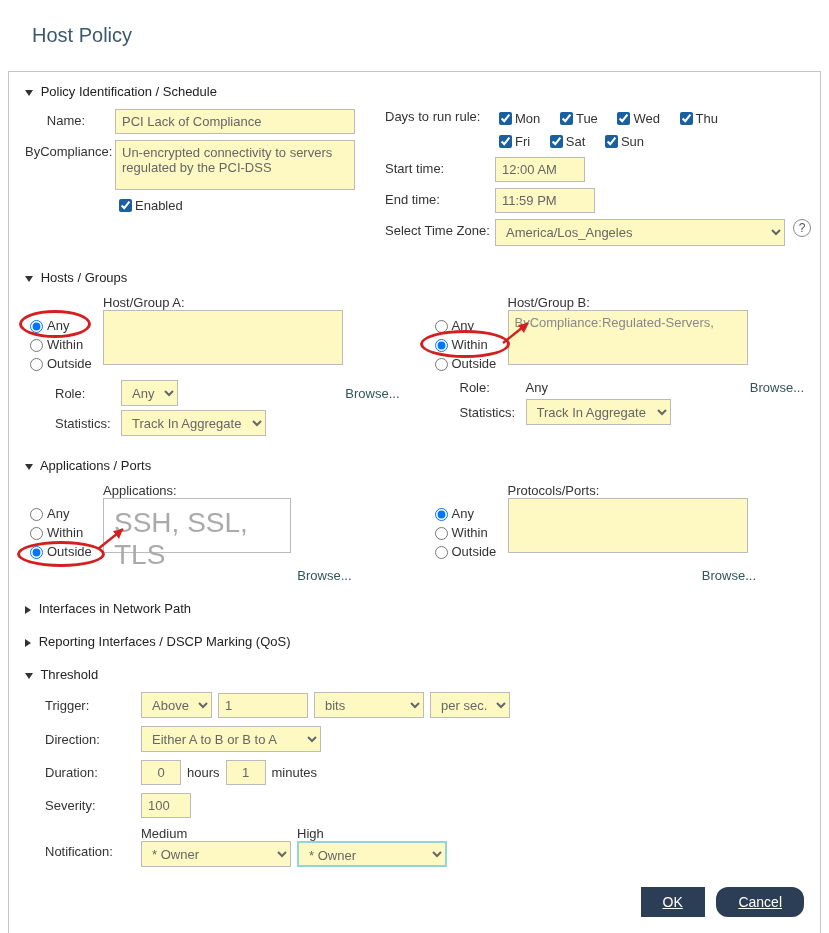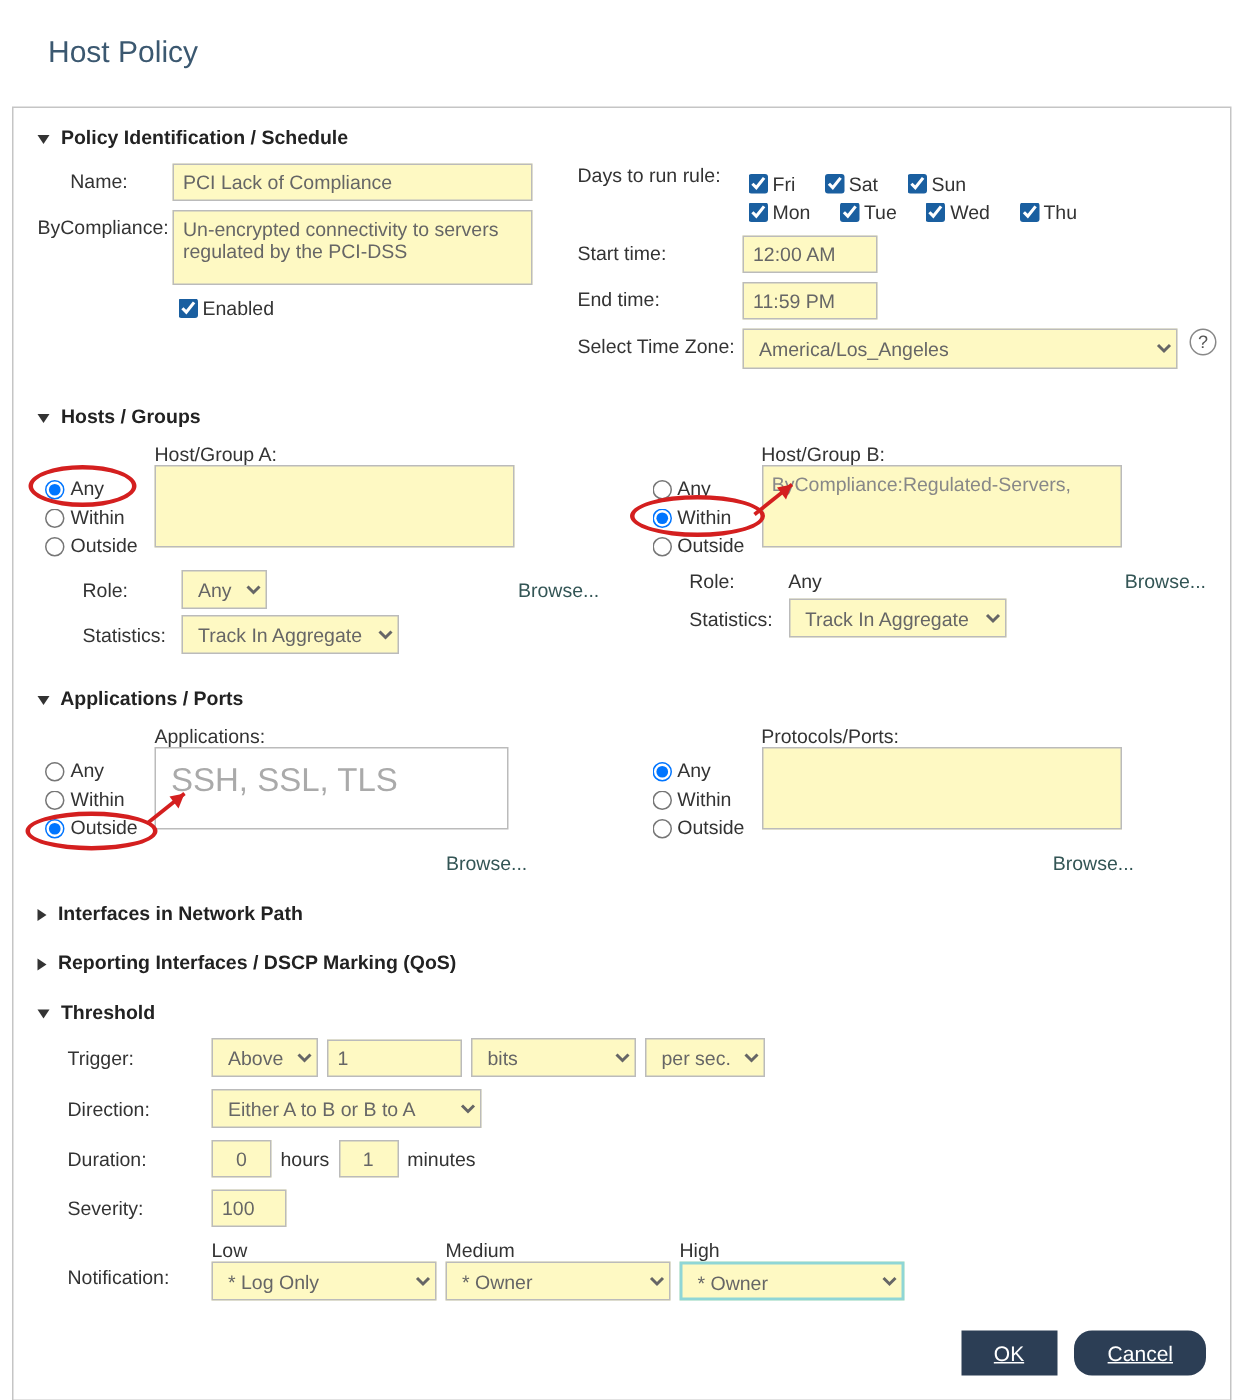--- a/index.html
+++ b/index.html
@@ -21,21 +21,21 @@
 .panel {
   border: 1px solid #c5c5c5;
   margin: 0 8px 8px 8px;
   padding: 12px 16px 16px 16px;
   position: relative;
 }
 .section {
   margin-bottom: 18px;
 }
 .section-header {
-  font-weight: bold;
+  font-weight: normal;
   color: #222;
   cursor: pointer;
   margin-bottom: 10px;
   user-select: none;
 }
 .section-header .arrow {
   display: inline-block;
   width: 0; height: 0;
   vertical-align: middle;
   margin-right: 4px;
@@ -103,22 +103,22 @@
   cursor: pointer;
 }
 
 .link {
   color: #355; cursor: pointer;
 }
 
 select.inline { height: 26px; }
 
 .big-placeholder {
-  width: 236px; height: 55px; border: 1px solid #bbb;
-  color: #aaa; font-size: 22px; padding: 8px 10px;
+  width: 188px; height: 55px; border: 1px solid #bbb;
+  color: #aaa; font-size: 28px; padding: 8px 10px;
   font-weight: 300;
 }
 
 .circle-annotation {
   position: absolute;
   border: 3px solid #d41f1f;
   border-radius: 50%;
   pointer-events: none;
 }
 .arrow-annotation {
@@ -199,61 +199,61 @@
             <input type="checkbox" checked="" style="">
             <span>Enabled</span>
           </div>
         </div>
       </div>
 
       <div class="col">
         <div class="row">
           <div style="width:110px">Days to run rule:</div>
           <div>
+            <div>
+              <span class="checkbox-cell">
+                  <input type="checkbox" checked="" style="">
+                  <span>Mon</span>
+                </span>
+              <span class="checkbox-cell">
+                  <input type="checkbox" checked="" style="">
+                  <span>Tue</span>
+                </span>
+              <span class="checkbox-cell">
+                  <input type="checkbox" checked="" style="">
+                  <span>Wed</span>
+                </span>
+              <span class="checkbox-cell">
+                  <input type="checkbox" checked="" style="">
+                  <span>Thu</span>
+                </span>
+            </div>
             <div style="margin-top:4px">
               <span class="checkbox-cell">
                   <input type="checkbox" checked="" style="">
                   <span>Fri</span>
                 </span>
               <span class="checkbox-cell">
                   <input type="checkbox" checked="" style="">
                   <span>Sat</span>
                 </span>
               <span class="checkbox-cell">
                   <input type="checkbox" checked="" style="">
                   <span>Sun</span>
-                </span>
-            </div>
-            <div>
-              <span class="checkbox-cell">
-                  <input type="checkbox" checked="" style="">
-                  <span>Mon</span>
-                </span>
-              <span class="checkbox-cell">
-                  <input type="checkbox" checked="" style="">
-                  <span>Tue</span>
-                </span>
-              <span class="checkbox-cell">
-                  <input type="checkbox" checked="" style="">
-                  <span>Wed</span>
-                </span>
-              <span class="checkbox-cell">
-                  <input type="checkbox" checked="" style="">
-                  <span>Thu</span>
                 </span>
             </div>
           </div>
         </div>
         <div class="row" style="margin-top:6px">
           <div style="width:110px;padding-top:4px">Start time:</div>
           <input type="text" style="width: 90px;" value="12:00 AM">
         </div>
         <div class="row">
           <div style="width:110px;padding-top:4px">End time:</div>
-          <input type="text" style="width: 90px;" value="11:59 PM">
+          <input type="text" style="width: 100px;" value="11:59 PM">
         </div>
         <div class="row">
           <div style="width:110px;padding-top:4px">Select Time Zone:</div>
           <select class="timezone-select">
             <option>America/Los_Angeles</option>
           </select>
           <span class="help-icon">?</span>
         </div>
       </div>
     </div>
@@ -444,24 +444,20 @@
         <input type="text" class="tiny-input" value="1" style="">
         <span>minutes</span>
       </div>
       <div class="threshold-row">
         <span class="tlabel">Severity:</span>
         <input type="text" style="width: 50px;" value="100">
       </div>
       <div class="threshold-row" style="align-items:flex-start">
         <span class="tlabel" style="padding-top:18px">Notification:</span>
         <div>
-          <div>Low</div>
-          <select class="inline" style="width:150px"><option>* Log Only</option></select>
-        </div>
-        <div>
           <div>Medium</div>
           <select class="inline" style="width:150px"><option>* Owner</option></select>
         </div>
         <div>
           <div>High</div>
           <select class="inline high-select" style="width:150px"><option>* Owner</option></select>
         </div>
       </div>
     </div>
   </div>

